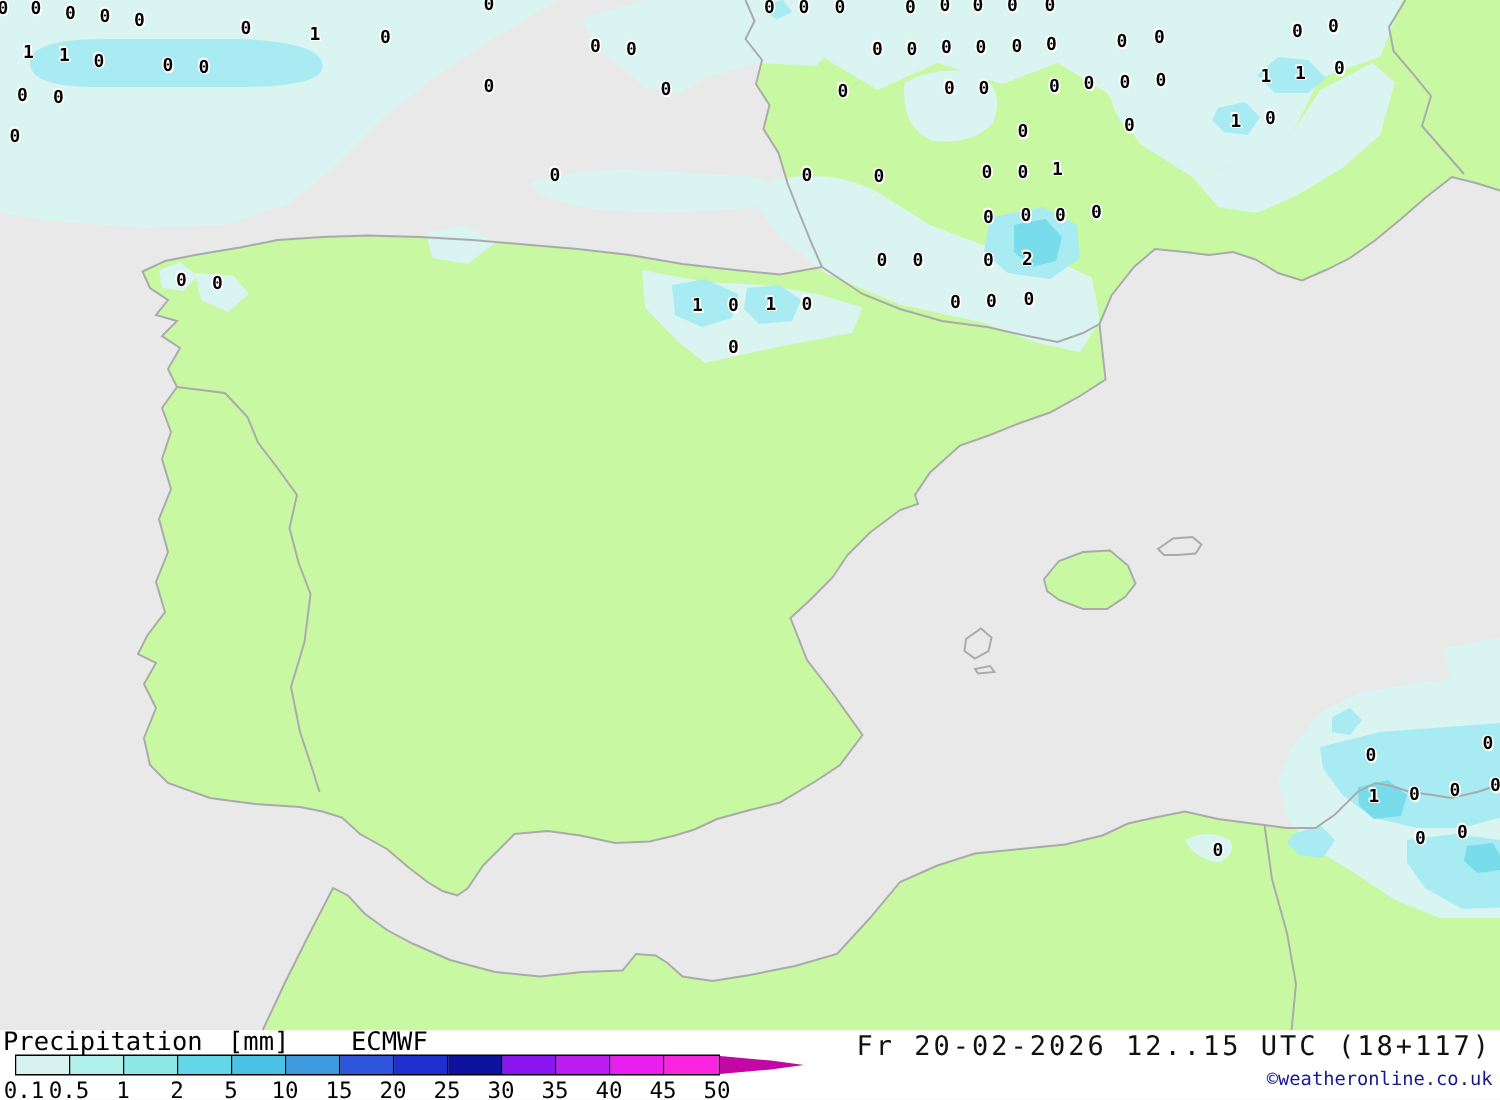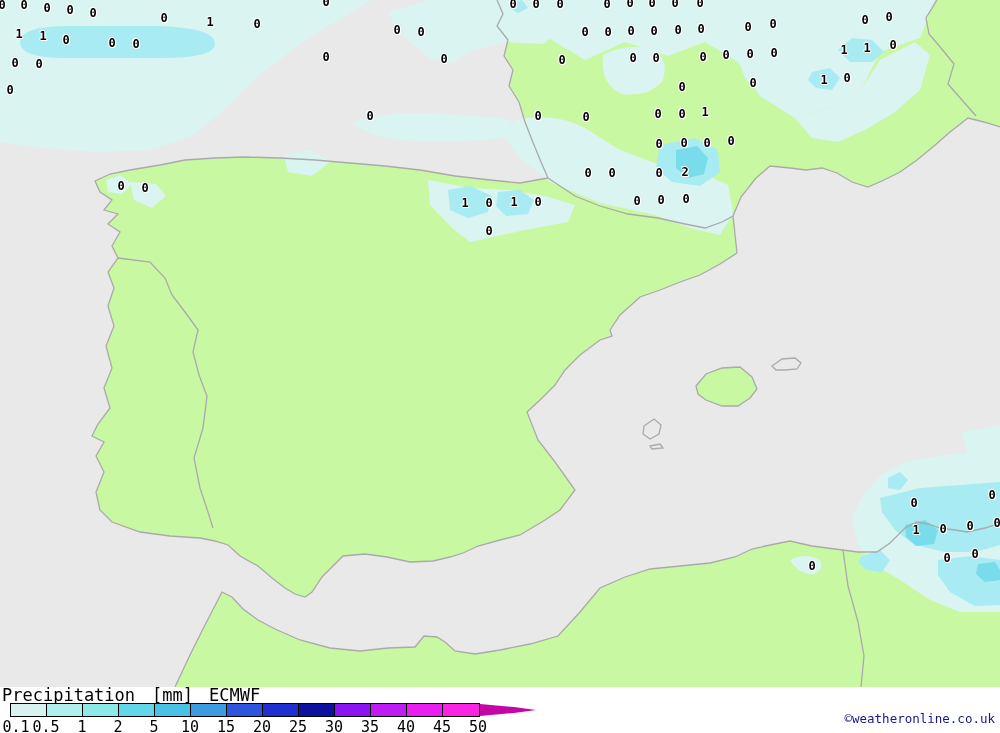--- a/index.html
+++ b/index.html
@@ -175,21 +175,21 @@
         <span class="map-label" style="left: 997px; top: 524px; color: rgb(0, 0, 0);">0</span>
         <span class="map-label" style="left: 947px; top: 559px; color: rgb(0, 0, 0);">0</span>
         <span class="map-label" style="left: 975px; top: 555px; color: rgb(0, 0, 0);">0</span>
         <span class="map-label" style="left: 812px; top: 567px; color: rgb(0, 0, 0);">0</span>
       </div>
   </div>
 
   <div id="footer">
     <span class="legend-text" style="left:2px">Precipitation</span>
     <span class="legend-text" style="left:152px">[mm]</span>
-    <span class="legend-text" style="left:209px">ECMWF</span>
+    <span class="legend-text" style="left:234px">ECMWF</span>
 
     <div id="colorbar">
         <div class="seg" style="background: rgb(216, 243, 239);"></div>
         <div class="seg" style="background: rgb(175, 240, 236);"></div>
         <div class="seg" style="background: rgb(141, 233, 232);"></div>
         <div class="seg" style="background: rgb(99, 214, 233);"></div>
         <div class="seg" style="background: rgb(73, 194, 230);"></div>
         <div class="seg" style="background: rgb(62, 155, 224);"></div>
         <div class="seg" style="background: rgb(47, 85, 221);"></div>
         <div class="seg" style="background: rgb(31, 47, 208);"></div>
@@ -212,15 +212,16 @@
         <span class="tick" style="left: 226px;">15</span>
         <span class="tick" style="left: 262px;">20</span>
         <span class="tick" style="left: 298px;">25</span>
         <span class="tick" style="left: 334px;">30</span>
         <span class="tick" style="left: 370px;">35</span>
         <span class="tick" style="left: 406px;">40</span>
         <span class="tick" style="left: 442px;">45</span>
         <span class="tick" style="left: 478px;">50</span>
       </div>
 
+    <span id="datetime">Fr 20-02-2026 12..15 UTC (18+117)</span>
     <a id="copyright" href="#">©weatheronline.co.uk</a>
   </div>
 </div>
 
 </body></html>

